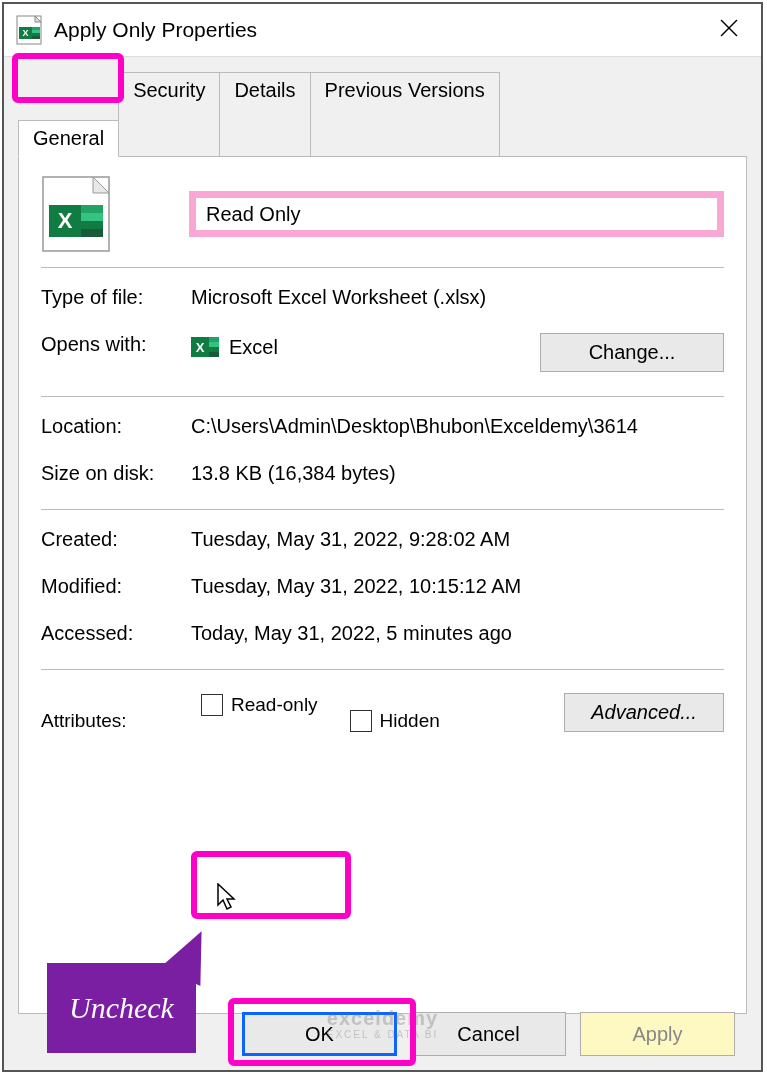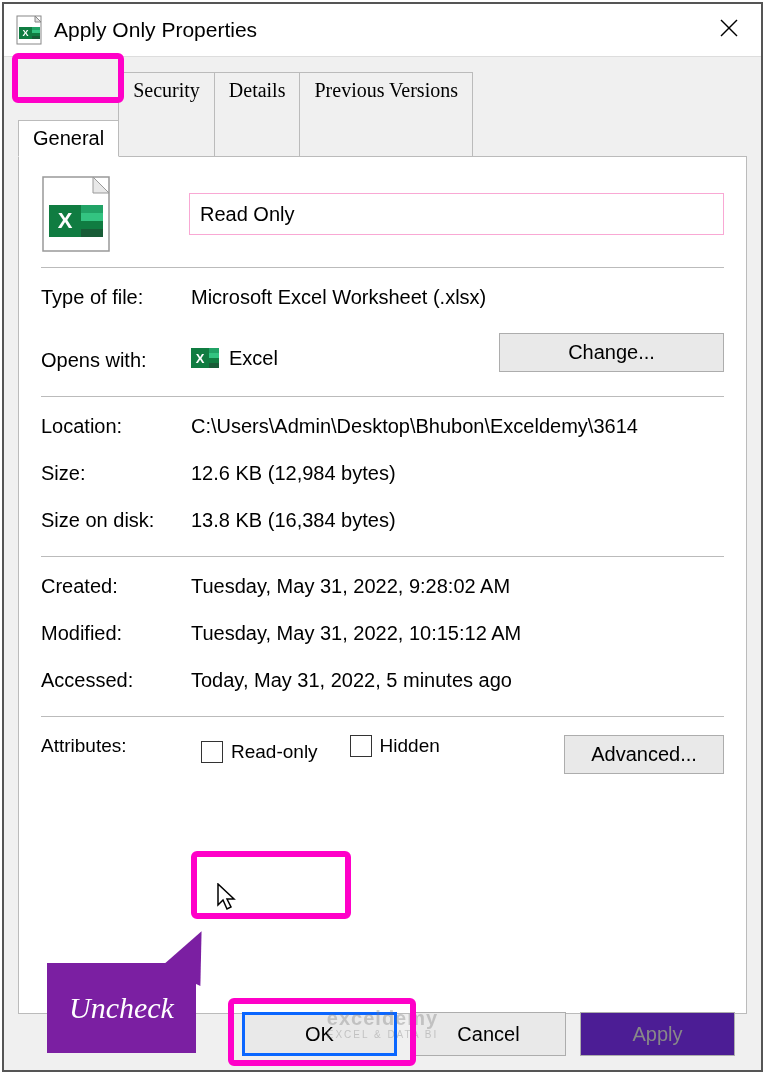--- a/index.html
+++ b/index.html
@@ -49,59 +49,59 @@
     font-size: 20px;
     cursor: pointer;
     position: relative;
   }
   .tab.active {
     background: #fff;
     border-bottom: 1px solid #fff;
     z-index: 2;
     margin-top: 48px;
   }
-  .tab + .tab { margin-left: -1px; font-family: Liberation Serif, serif; }
+  .tab + .tab { margin-left: -1px; }
   .tab-highlight {
     position: absolute;
     border: 6px solid #ff00c8;
     border-radius: 6px;
     pointer-events: none;
     z-index: 50;
   }
   .panel {
     background: #fff;
     border: 1px solid #bbb;
     padding: 18px 22px 14px 22px;
     height: 858px;
     position: relative;
   }
   .row { display: flex; align-items: center; margin: 0; }
   .file-row { align-items: center; margin-bottom: 14px; }
   .file-icon-lg { width: 70px; height: 78px; flex-shrink: 0; }
   .filename-box {
-    flex: 1; border: 1px solid #f9a8d4; background: #fff;
+    flex: 1; border: 7px solid #f9a8d4; background: #fff;
     padding: 16px 10px; font-size: 20px; margin-left: 78px;
     height: 42px; display: flex; align-items: center;
   }
   hr.sep {
     border: none; border-top: 1px solid #bbb;
     margin: 12px 0 18px 0;
   }
-  .vrow { display: flex; align-items: flex-end; margin-bottom: 24px; }
+  .vrow { display: flex; align-items: flex-start; margin-bottom: 24px; }
   .vrow .lab { width: 150px; font-size: 20px; }
   .vrow .val { font-size: 20px; flex: 1; white-space: nowrap; overflow: hidden; }
   .btn {
     background: #e9e9e9; border: 1px solid #adadad;
     font-size: 20px; padding: 7px 0; text-align: center;
     cursor: pointer; min-width: 150px;
   }
-  .btn.change { width: 225px; }
-  .btn.adv { width: 160px; margin-left: auto; }
+  .btn.change { width: 184px; }
+  .btn.adv { width: 160px; margin-left: auto; font-style: italic; }
   .excel-sm { width: 28px; height: 28px; margin-right: 10px; }
-  .attrib-row { display: flex; align-items: flex-start; margin-top: 8px; margin-bottom: 8px; }
+  .attrib-row { display: flex; align-items: flex-end; margin-top: 8px; margin-bottom: 8px; }
   .chk { width: 22px; height: 22px; border: 1.5px solid #333; background: #fff; display: inline-block; vertical-align: middle; margin-right: 8px; }
   .attrib-readonly-box {
     display: flex; align-items: center; padding: 6px 12px 16px 10px;
   }
   .attrib-hidden { display: flex; align-items: center; margin-left: 20px; }
   .readonly-highlight {
     position: absolute;
     border: 6px solid #ff00c8; border-radius: 6px;
     pointer-events: none;
   }
@@ -137,21 +137,21 @@
     width: 155px; height: 44px;
     border: 1px solid #adadad;
     background: #e9e9e9;
     font-size: 20px;
     display: flex; align-items: center; justify-content: center;
     cursor: pointer;
   }
   .dlg-btn.ok {
     border: 3px solid #0a66ff; background: #e9e9e9;
   }
-  .dlg-btn.disabled { color: #888; background: #4c1d95; cursor: default; }
+  .dlg-btn.disabled { color: #888; background: #fef9c3; cursor: default; }
   .ok-highlight {
     position: absolute;
     border: 6px solid #ff00c8; border-radius: 6px;
     pointer-events: none; z-index: 50;
   }
   .watermark {
     position: absolute;
     bottom: 30px; left: 50%; transform: translateX(-50%);
     color: rgba(120,120,120,0.35);
     font-size: 20px; font-weight: 600;
@@ -235,24 +235,20 @@
         <div class="btn change">Change...</div>
       </div>
 
       <hr class="sep">
 
       <div class="vrow">
         <div class="lab">Location:</div>
         <div class="val">C:\Users\Admin\Desktop\Bhubon\Exceldemy\3614</div>
       </div>
       <div class="vrow">
-        <div class="lab">Size:</div>
-        <div class="val">12.6 KB (12,984 bytes)</div>
-      </div>
-      <div class="vrow">
         <div class="lab">Size on disk:</div>
         <div class="val">13.8 KB (16,384 bytes)</div>
       </div>
 
       <hr class="sep">
 
       <div class="vrow">
         <div class="lab">Created:</div>
         <div class="val">Tuesday, May 31, 2022, 9:28:02 AM</div>
       </div>

